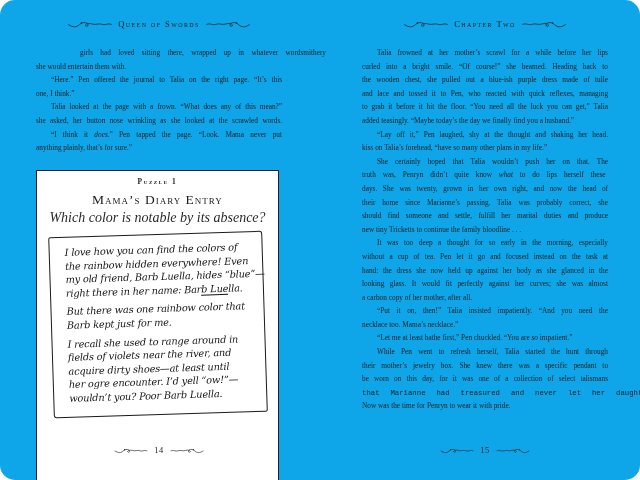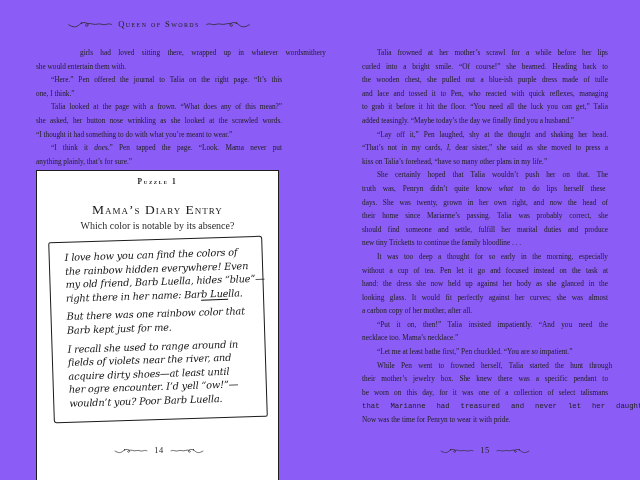--- a/index.html
+++ b/index.html
@@ -1,21 +1,21 @@
 <!DOCTYPE html>
 <html><head>
 <meta charset="utf-8">
 <style>
   html,body{margin:0;padding:0;}
   body{
     width:640px;height:480px;background:#ffffff;
     font-family:"Liberation Serif", serif;color:#1f1f1f;
     overflow:hidden;position:relative;
   }
-  .spread{position:absolute;inset:0;background:#8b5cf6;}
+  .spread{position:absolute;inset:0;background:#0ea5e9;border-radius:15px;}
   .page{position:absolute;top:0;width:246px;height:480px;}
   .page.left{left:36px;}
   .page.right{left:362px;}
 
   
   .running-head{
     position:absolute;top:18px;left:0;right:0;
     display:flex;align-items:center;justify-content:center;gap:5px;
     height:12px;
   }
@@ -37,24 +37,24 @@
   .puzzle-box{
     position:absolute;top:170px;left:0;width:243px;height:316px;
     border:1.4px solid #1c1c1c;background:#ffffff;box-sizing:border-box;
     text-align:center;
   }
   .kicker{
     margin-top:6px;font-variant:small-caps;font-weight:bold;
     font-size:7.4px;letter-spacing:1.6px;color:#1a1a1a;
   }
   .ptitle{
-    margin-top:16px;font-variant:small-caps;font-size:13.5px;
+    margin-top:6px;font-variant:small-caps;font-size:13.5px;
     letter-spacing:1px;color:#1a1a1a;
   }
-  .psub{margin-top:2px;font-size:10px;color:#2a2a2a;}
+  .psub{margin-top:2px;font-style:italic;font-size:14px;color:#2a2a2a;}
 
   .note{
     margin:8px auto 0;width:214px;box-sizing:border-box;
     border:1.6px solid #1b1b1b;border-radius:2px 3px 2px 3px;
     padding:8px 8px 11px 15px;text-align:left;
     transform:rotate(-1.8deg);transform-origin:center;
     background:#ffffff;
   }
   .nln{
     height:13.6px;line-height:13.6px;font-size:9.8px;
@@ -90,21 +90,20 @@
     </header>
 
     <div class="body-lines">
 
     <div class="ln jl"><span class="txt" style="word-spacing: 5.54px; margin-left: 44px;"><span>girls had loved sitting there, wrapped up in whatever wordsmithery</span><span class="em"></span><span></span></span></div>
         <div class="ln end"><span class="txt"><span>she would entertain them with.</span><span class="em"></span><span></span></span></div>
         <div class="ln jl first"><span class="txt" style="word-spacing: 3.04px;"><span>“Here.” Pen offered the journal to Talia on the right page. “It’s this</span><span class="em"></span><span></span></span></div>
         <div class="ln end"><span class="txt"><span>one, I think.”</span><span class="em"></span><span></span></span></div>
         <div class="ln jl first"><span class="txt" style="word-spacing: 2.13px;"><span>Talia looked at the page with a frown. “What does any of this mean?”</span><span class="em"></span><span></span></span></div>
         <div class="ln jl"><span class="txt" style="word-spacing: 2.57px;"><span>she asked, her button nose wrinkling as she looked at the scrawled words.</span><span class="em"></span><span></span></span></div>
-        <div class="ln end"><span class="txt"><span>“I thought it had something to do with what you’re meant to wear.”</span><span class="em"></span><span></span></span></div>
         <div class="ln jl first"><span class="txt" style="word-spacing: 4.38px;"><span>“I think it </span><span class="em">does</span><span>.” Pen tapped the page. “Look. Mama never put</span></span></div>
         <div class="ln end"><span class="txt"><span>anything plainly, that’s for sure.”</span><span class="em"></span><span></span></span></div>
       </div>
 
     <div class="puzzle-box">
       <div class="kicker">Puzzle 1</div>
       <div class="ptitle">Mama’s Diary Entry</div>
       <div class="psub">Which color is notable by its absence?</div>
       <div class="note">
         <div class="note-lines">
@@ -131,47 +130,57 @@
       </svg>
       <span class="pagenum">14</span>
       <svg class="fl mir" viewBox="0 0 64 14" width="34" height="9">
         <path d="M2 8 C8 12 13 12 17 8 C20 5 24 4 28 6 C30 7 30 10 27.5 10.3 C25.5 10.5 25 8 27 7 C32 4.5 37 9 42 7.2 C47 5.5 50 9.5 55 7.5 C58 6.3 60 7 62 7.6" fill="none" stroke="#2b2b2b" stroke-width="1.3" stroke-linecap="round"></path>
         <circle cx="20" cy="5.6" r="1.2" fill="#2b2b2b"></circle>
       </svg>
     </footer>
   </section>
 
   <section class="page right">
+    <header class="running-head">
+      <svg class="fl" viewBox="0 0 64 14" width="46" height="10">
+        <path d="M2 8 C8 12 13 12 17 8 C20 5 24 4 28 6 C30 7 30 10 27.5 10.3 C25.5 10.5 25 8 27 7 C32 4.5 37 9 42 7.2 C47 5.5 50 9.5 55 7.5 C58 6.3 60 7 62 7.6" fill="none" stroke="#2b2b2b" stroke-width="1.1" stroke-linecap="round"></path>
+        <circle cx="20" cy="5.6" r="1.1" fill="#2b2b2b"></circle>
+      </svg>
+      <span class="head-label">Chapter Two</span>
+      <svg class="fl mir" viewBox="0 0 64 14" width="46" height="10">
+        <path d="M2 8 C8 12 13 12 17 8 C20 5 24 4 28 6 C30 7 30 10 27.5 10.3 C25.5 10.5 25 8 27 7 C32 4.5 37 9 42 7.2 C47 5.5 50 9.5 55 7.5 C58 6.3 60 7 62 7.6" fill="none" stroke="#2b2b2b" stroke-width="1.1" stroke-linecap="round"></path>
+        <circle cx="20" cy="5.6" r="1.1" fill="#2b2b2b"></circle>
+      </svg>
+    </header>
 
     <div class="body-lines">
 
     <div class="ln jl first"><span class="txt" style="word-spacing: 4.2px;"><span>Talia frowned at her mother’s scrawl for a while before her lips</span><span class="em"></span><span></span></span></div>
         <div class="ln jl"><span class="txt" style="word-spacing: 4px;"><span>curled into a bright smile. “Of course!” she beamed. Heading back to</span><span class="em"></span><span></span></span></div>
         <div class="ln jl"><span class="txt" style="word-spacing: 3.56px;"><span>the wooden chest, she pulled out a blue-ish purple dress made of tulle</span><span class="em"></span><span></span></span></div>
         <div class="ln jl"><span class="txt" style="word-spacing: 2.84px;"><span>and lace and tossed it to Pen, who reacted with quick reflexes, managing</span><span class="em"></span><span></span></span></div>
         <div class="ln jl"><span class="txt" style="word-spacing: 2.01px;"><span>to grab it before it hit the floor. “You need all the luck you can get,” Talia</span><span class="em"></span><span></span></span></div>
         <div class="ln end"><span class="txt"><span>added teasingly. “Maybe today’s the day we finally find you a husband.”</span><span class="em"></span><span></span></span></div>
         <div class="ln jl first"><span class="txt" style="word-spacing: 3.03px;"><span>“Lay off it,” Pen laughed, shy at the thought and shaking her head.</span><span class="em"></span><span></span></span></div>
-        <div class="ln jl"><span class="txt" style="word-spacing: 2.5px;"><span>“That’s not in my cards, </span><span class="em">I</span><span>, dear sister,” she said as she moved to press a</span></span></div>
         <div class="ln end"><span class="txt"><span>kiss on Talia’s forehead, “have so many other plans in my life.”</span><span class="em"></span><span></span></span></div>
         <div class="ln jl first"><span class="txt" style="word-spacing: 5.26px;"><span>She certainly hoped that Talia wouldn’t push her on that. The</span><span class="em"></span><span></span></span></div>
         <div class="ln jl"><span class="txt" style="word-spacing: 5.02px;"><span>truth was, Penryn didn’t quite know </span><span class="em">what</span><span> to do lips herself these</span></span></div>
         <div class="ln jl"><span class="txt" style="word-spacing: 3.84px;"><span>days. She was twenty, grown in her own right, and now the head of</span><span class="em"></span><span></span></span></div>
         <div class="ln jl"><span class="txt" style="word-spacing: 5px;"><span>their home since Marianne’s passing. Talia was probably correct, she</span><span class="em"></span><span></span></span></div>
         <div class="ln jl"><span class="txt" style="word-spacing: 4.48px;"><span>should find someone and settle, fulfill her marital duties and produce</span><span class="em"></span><span></span></span></div>
         <div class="ln end"><span class="txt"><span>new tiny Tricketts to continue the family bloodline . . .</span><span class="em"></span><span></span></span></div>
         <div class="ln jl first"><span class="txt" style="word-spacing: 3.73px;"><span>It was too deep a thought for so early in the morning, especially</span><span class="em"></span><span></span></span></div>
         <div class="ln jl"><span class="txt" style="word-spacing: 3.3px;"><span>without a cup of tea. Pen let it go and focused instead on the task at</span><span class="em"></span><span></span></span></div>
         <div class="ln jl"><span class="txt" style="word-spacing: 2.89px;"><span>hand: the dress she now held up against her body as she glanced in the</span><span class="em"></span><span></span></span></div>
         <div class="ln jl"><span class="txt" style="word-spacing: 3.68px;"><span>looking glass. It would fit perfectly against her curves; she was almost</span><span class="em"></span><span></span></span></div>
         <div class="ln end"><span class="txt"><span>a carbon copy of her mother, after all.</span><span class="em"></span><span></span></span></div>
         <div class="ln jl first"><span class="txt" style="word-spacing: 4.77px;"><span>“Put it on, then!” Talia insisted impatiently. “And you need the</span><span class="em"></span><span></span></span></div>
         <div class="ln end"><span class="txt"><span>necklace too. Mama’s necklace.”</span><span class="em"></span><span></span></span></div>
         <div class="ln end first"><span class="txt"><span>“Let me at least bathe first,” Pen chuckled. “You are </span><span class="em">so</span><span> impatient.”</span></span></div>
-        <div class="ln jl first"><span class="txt" style="word-spacing: 4.38px;"><span>While Pen went to frowned herself, Talia started the hunt through</span><span class="em"></span><span></span></span></div>
+        <div class="ln jl first"><span class="txt" style="word-spacing: 4.38px;"><span>While Pen went to refresh herself, Talia started the hunt through</span><span class="em"></span><span></span></span></div>
         <div class="ln jl"><span class="txt" style="word-spacing: 4.07px;"><span>their mother’s jewelry box. She knew there was a specific pendant to</span><span class="em"></span><span></span></span></div>
         <div class="ln jl"><span class="txt" style="word-spacing: 3.29px;"><span>be worn on this day, for it was one of a collection of select talismans</span><span class="em"></span><span></span></span></div>
         <div class="ln jl"><span class="txt" style="word-spacing: 6.58px; font-family: Liberation Mono, monospace;"><span>that Marianne had treasured and never let her daughters borrow.</span><span class="em"></span><span></span></span></div>
         <div class="ln end"><span class="txt"><span>Now was the time for Penryn to wear it with pride.</span><span class="em"></span><span></span></span></div>
       </div>
 
     <footer class="pagefoot">
       <svg class="fl" viewBox="0 0 64 14" width="34" height="9">
         <path d="M2 8 C8 12 13 12 17 8 C20 5 24 4 28 6 C30 7 30 10 27.5 10.3 C25.5 10.5 25 8 27 7 C32 4.5 37 9 42 7.2 C47 5.5 50 9.5 55 7.5 C58 6.3 60 7 62 7.6" fill="none" stroke="#2b2b2b" stroke-width="1.3" stroke-linecap="round"></path>
         <circle cx="20" cy="5.6" r="1.2" fill="#2b2b2b"></circle>

